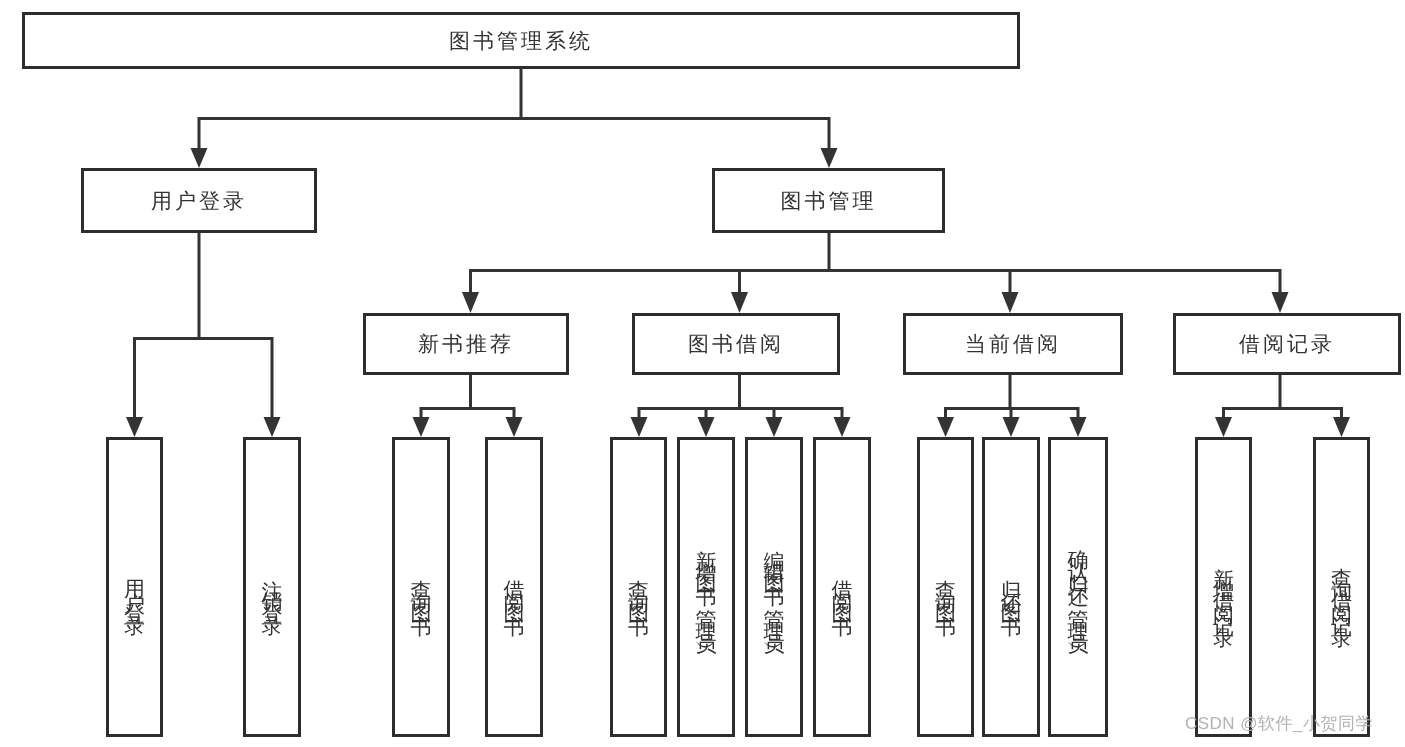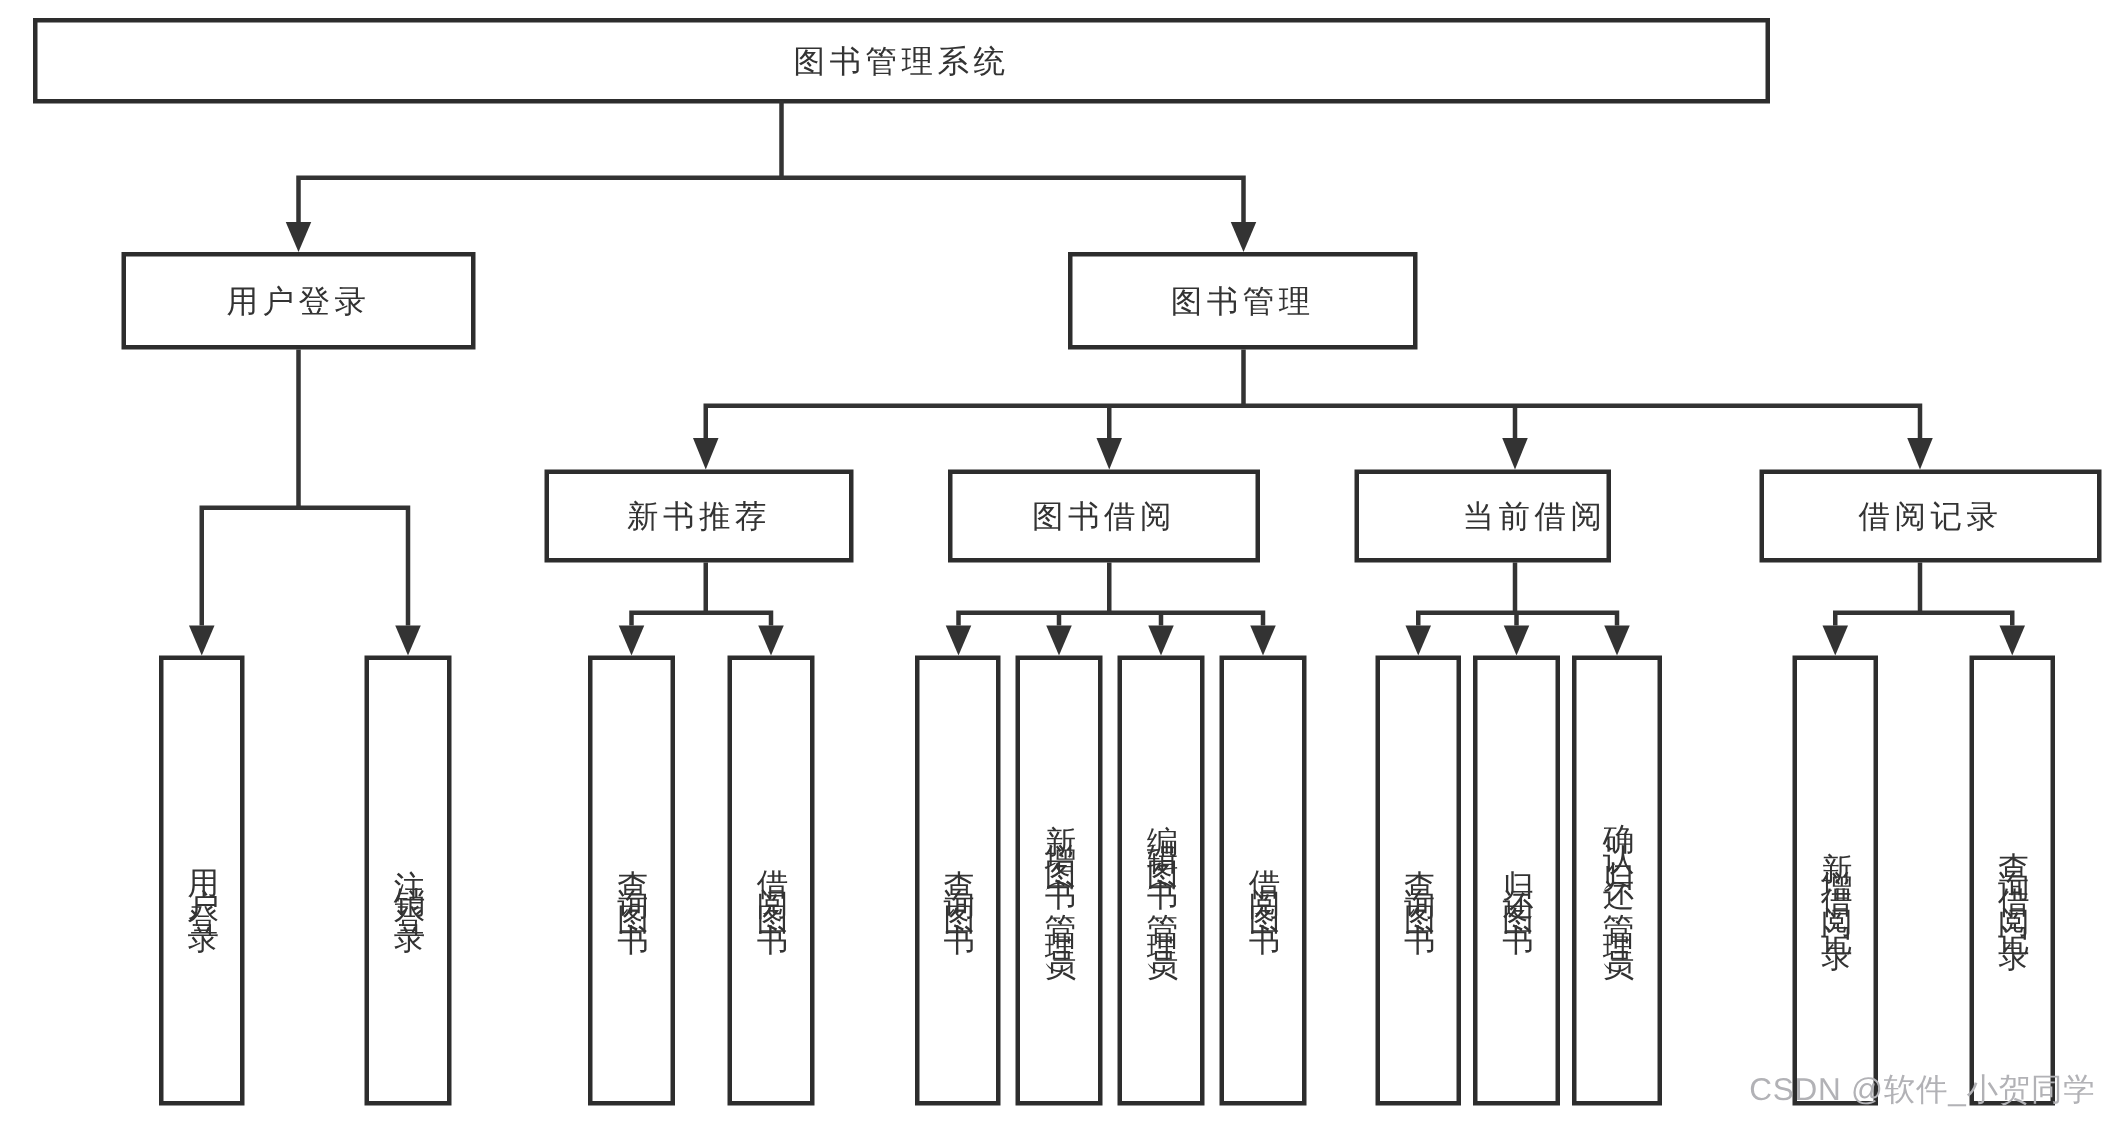--- a/index.html
+++ b/index.html
@@ -32,50 +32,50 @@
   }
   .vbox span { display: inline-block; }
   svg.connectors {
     position: absolute;
     left: 0; top: 0;
     pointer-events: none;
   }
   .watermark {
     position: absolute;
     top: 712px;
-    right: 8px;
-    font-size: 21px;
+    right: 32px;
+    font-size: 17px;
     letter-spacing: 0.5px;
     color: #b2b2b6;
     white-space: nowrap;
   }
 </style>
 </head>
 <body>
 
 <div class="canvas">
 
-  <div class="box hbox" style="left:22px; top:12px; width:1158px; height:57px;">
+  <div class="box hbox" style="left:22px; top:12px; width:998px; height:57px;">
     <span>图书管理系统</span>
   </div>
 
   <div class="box hbox" style="left:81px; top:168px; width:236px; height:65px;">
     <span>用户登录</span>
   </div>
   <div class="box hbox" style="left:712px; top:168px; width:233px; height:65px;">
     <span>图书管理</span>
   </div>
 
   <div class="box hbox" style="left:363px; top:313px; width:206px; height:62px;">
     <span>新书推荐</span>
   </div>
   <div class="box hbox" style="left:632px; top:313px; width:208px; height:62px;">
     <span>图书借阅</span>
   </div>
-  <div class="box hbox" style="left:903px; top:313px; width:171px; height:62px;justify-content:flex-end;">
+  <div class="box hbox" style="left:903px; top:313px; width:220px; height:62px;">
     <span>当前借阅</span>
   </div>
   <div class="box hbox" style="left:1173px; top:313px; width:228px; height:62px;">
     <span>借阅记录</span>
   </div>
 
   <div class="box vbox" style="left:106px; top:437px; width:57px; height:300px;">
     <span>用户登录</span>
   </div>
   <div class="box vbox" style="left:243px; top:437px; width:58px; height:300px;">

